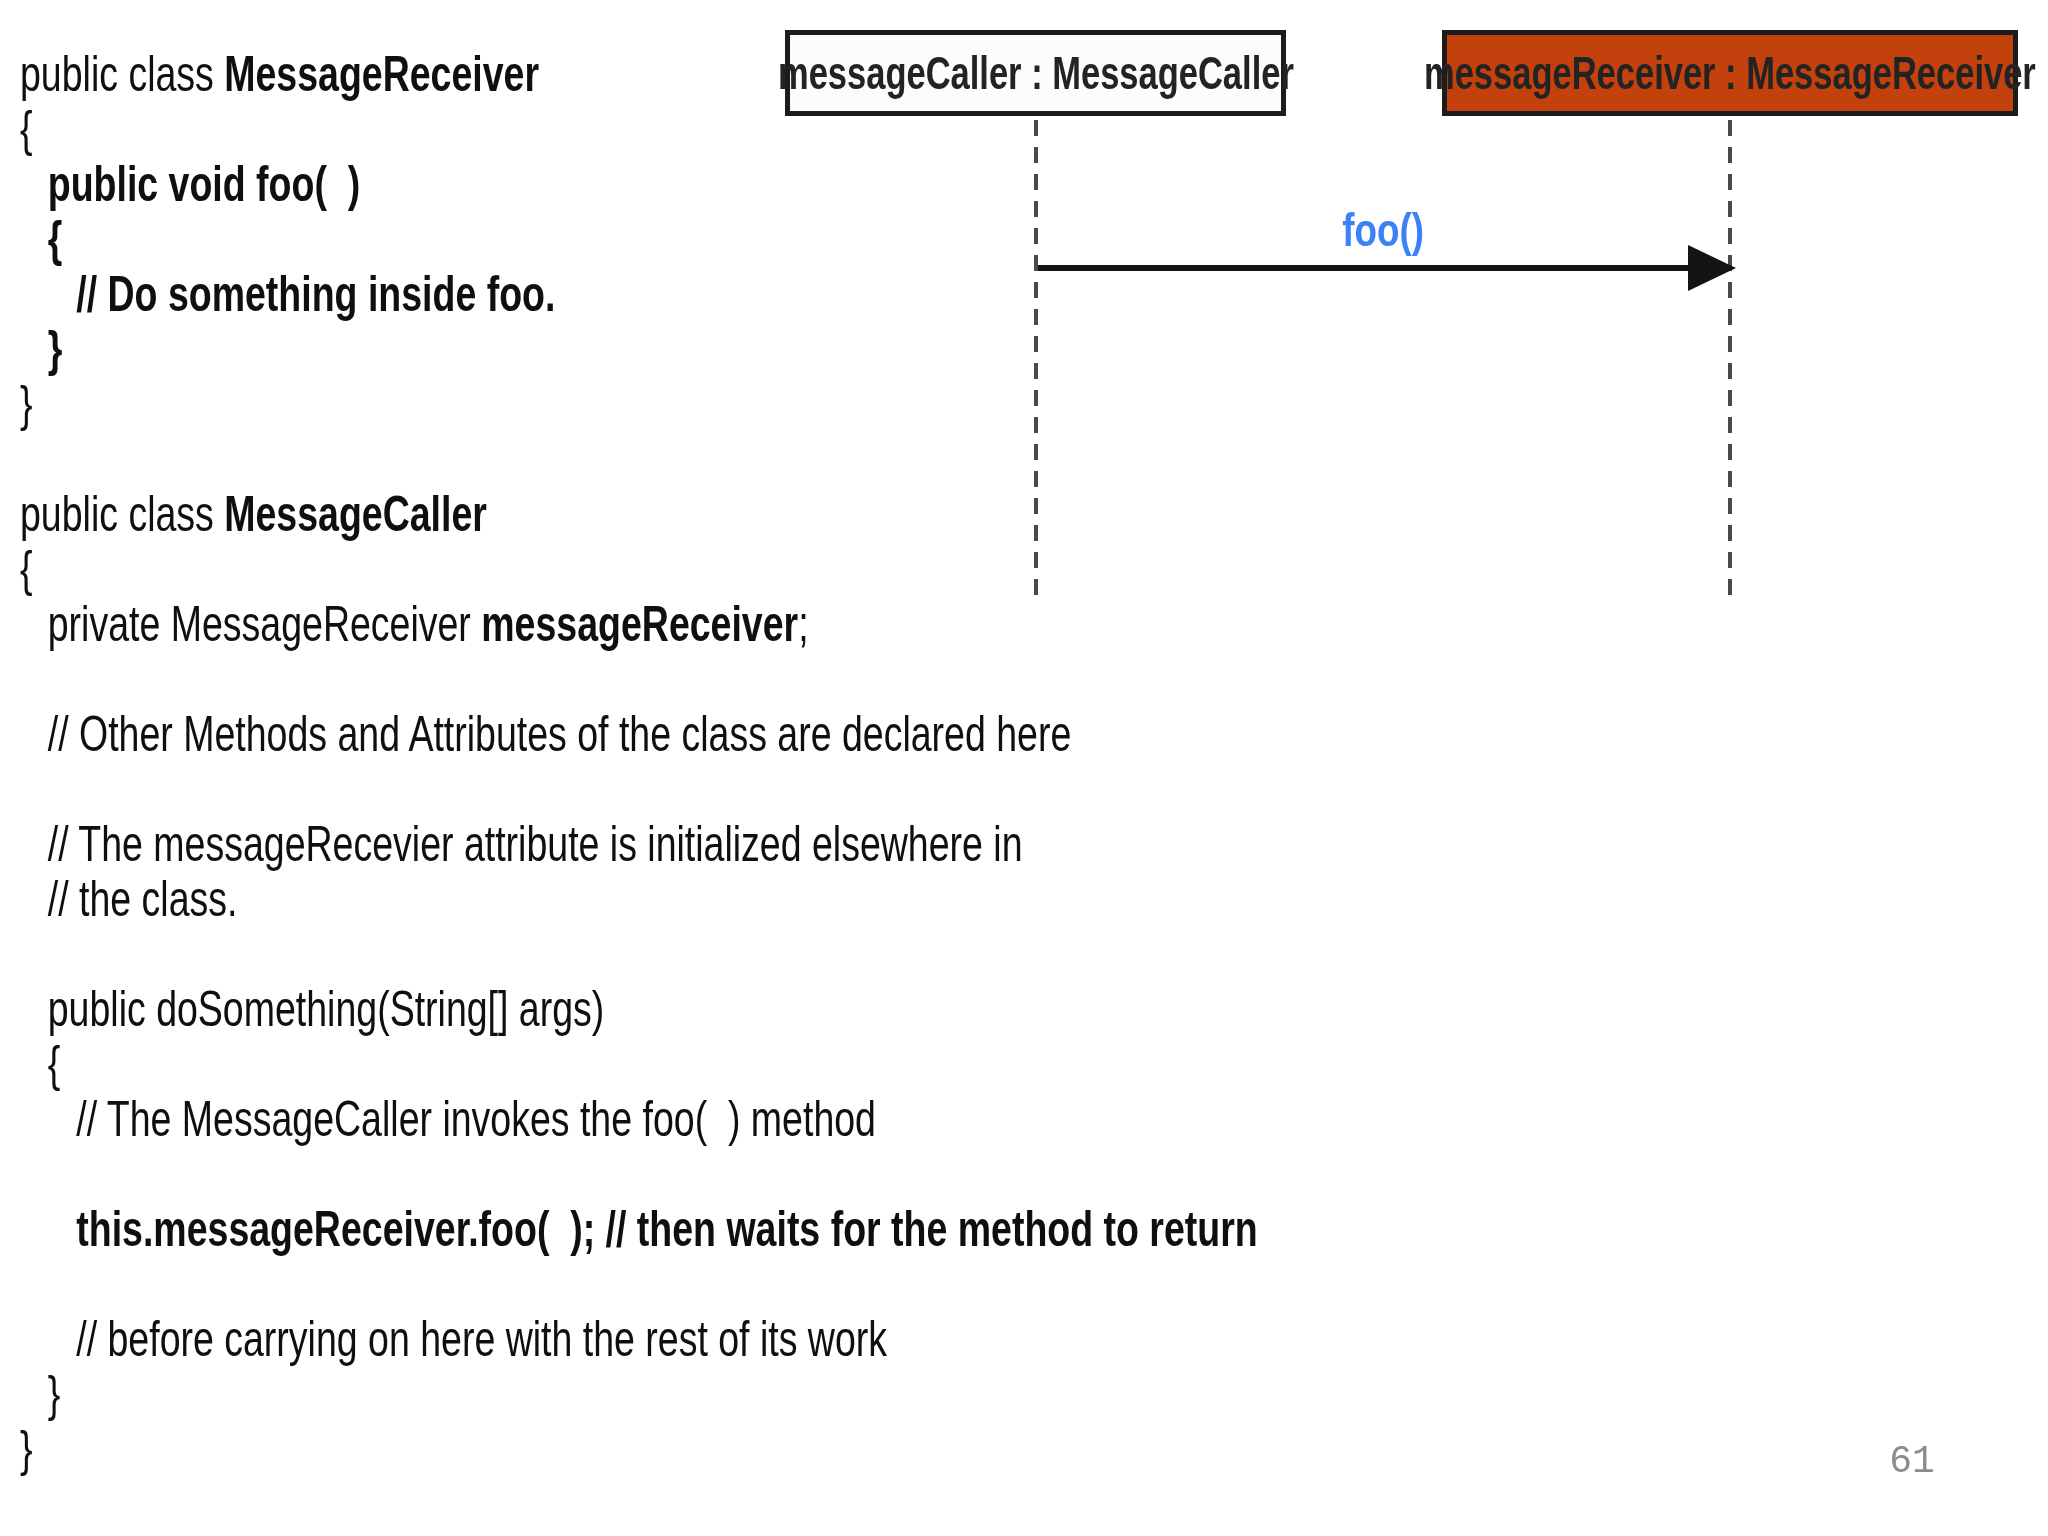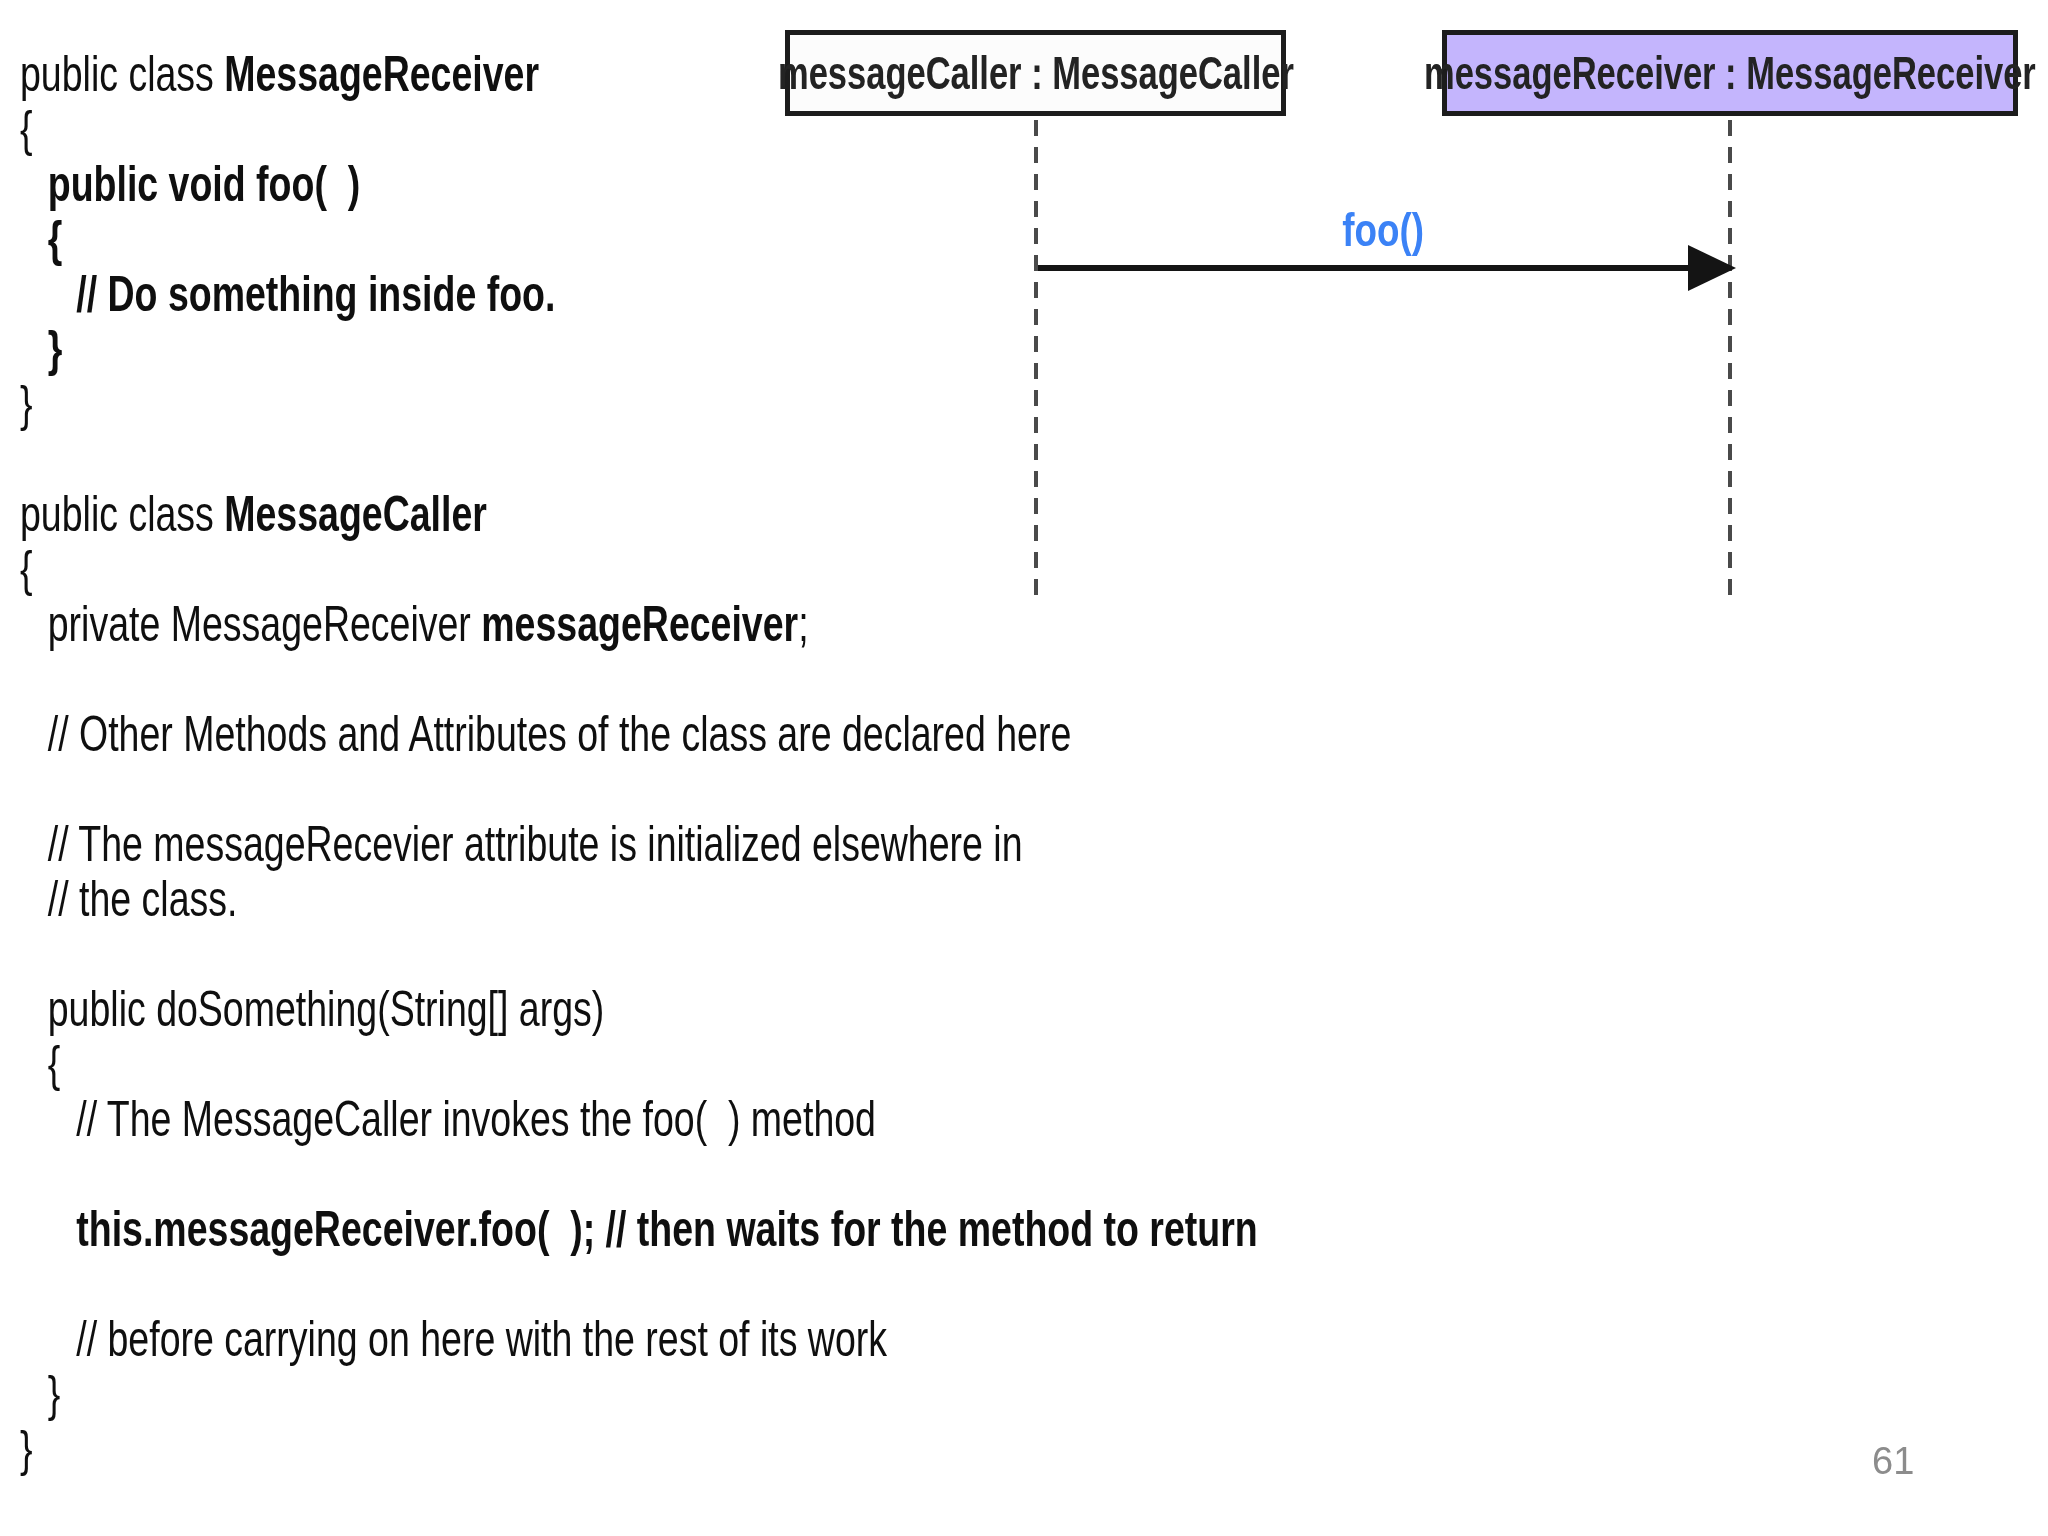--- a/index.html
+++ b/index.html
@@ -51,38 +51,40 @@
     font-size: 46px; font-weight: bold; color: #3b82f6;
   }
   .msg-label span { display: inline-block; transform: scaleX(0.8); }
 
   
   .page-num {
     position: absolute;
     left: 1872px; top: 1440px; width: 80px;
     font-size: 38px;
     color: #8c8c8c;
+    text-align: center;
+    font-family: Liberation Mono, monospace;
   }
 </style>
 </head>
 <body>
 
 <div id="code" class="code"><div class="code-line ind-0"><span>public class </span><span class="b">MessageReceiver</span></div><div class="code-line ind-0"><span>{</span></div><div class="code-line ind-1"><span class="b">public void foo(  )</span></div><div class="code-line ind-1"><span class="b">{</span></div><div class="code-line ind-2"><span class="b">// Do something inside foo.</span></div><div class="code-line ind-1"><span class="b">}</span></div><div class="code-line ind-0"><span>}</span></div><div class="code-line ind-0"></div><div class="code-line ind-0"><span>public class </span><span class="b">MessageCaller</span></div><div class="code-line ind-0"><span>{</span></div><div class="code-line ind-1"><span>private MessageReceiver </span><span class="b">messageReceiver</span><span>;</span></div><div class="code-line ind-0"></div><div class="code-line ind-1"><span>// Other Methods and Attributes of the class are declared here</span></div><div class="code-line ind-0"></div><div class="code-line ind-1"><span>// The messageRecevier attribute is initialized elsewhere in</span></div><div class="code-line ind-1"><span>// the class.</span></div><div class="code-line ind-0"></div><div class="code-line ind-1"><span>public doSomething(String[] args)</span></div><div class="code-line ind-1"><span>{</span></div><div class="code-line ind-2"><span>// The MessageCaller invokes the foo(  ) method</span></div><div class="code-line ind-0"></div><div class="code-line ind-2"><span class="b">this.messageReceiver.foo(  ); // then waits for the method to return</span></div><div class="code-line ind-0"></div><div class="code-line ind-2"><span>// before carrying on here with the rest of its work</span></div><div class="code-line ind-1"><span>}</span></div><div class="code-line ind-0"><span>}</span></div></div>
 
 <svg class="seq-svg" width="2048" height="700" viewBox="0 0 2048 700">
   <line id="lifeline-caller" x1="1036" y1="120" x2="1036" y2="600" stroke-width="4" stroke-dasharray="16 11" stroke="#4a4a4a"></line>
   <line id="lifeline-receiver" x1="1730" y1="120" x2="1730" y2="600" stroke-width="4" stroke-dasharray="16 11" stroke="#4a4a4a"></line>
   <line id="arrow-shaft" x1="1038" y1="268" x2="1692" y2="268" stroke-width="6" stroke="#141414"></line>
   <polygon id="arrow-head" points="1736,268 1688,245 1688,291" fill="#141414"></polygon>
 </svg>
 
 <div class="obj-box caller-box" style="border-color: rgb(28, 28, 28); background: rgb(252, 252, 252);">
   <span class="obj-label">messageCaller : MessageCaller</span>
 </div>
-<div class="obj-box receiver-box" style="border-color: rgb(28, 28, 28); background: #c4b5fd;">
+<div class="obj-box receiver-box" style="border-color: rgb(28, 28, 28); background: #c2410c;">
   <span class="obj-label">messageReceiver : MessageReceiver</span>
 </div>
 
 <div class="msg-label">
   <span>foo()</span>
 </div>
 
 <div class="page-num">61</div>
 
 </body></html>

